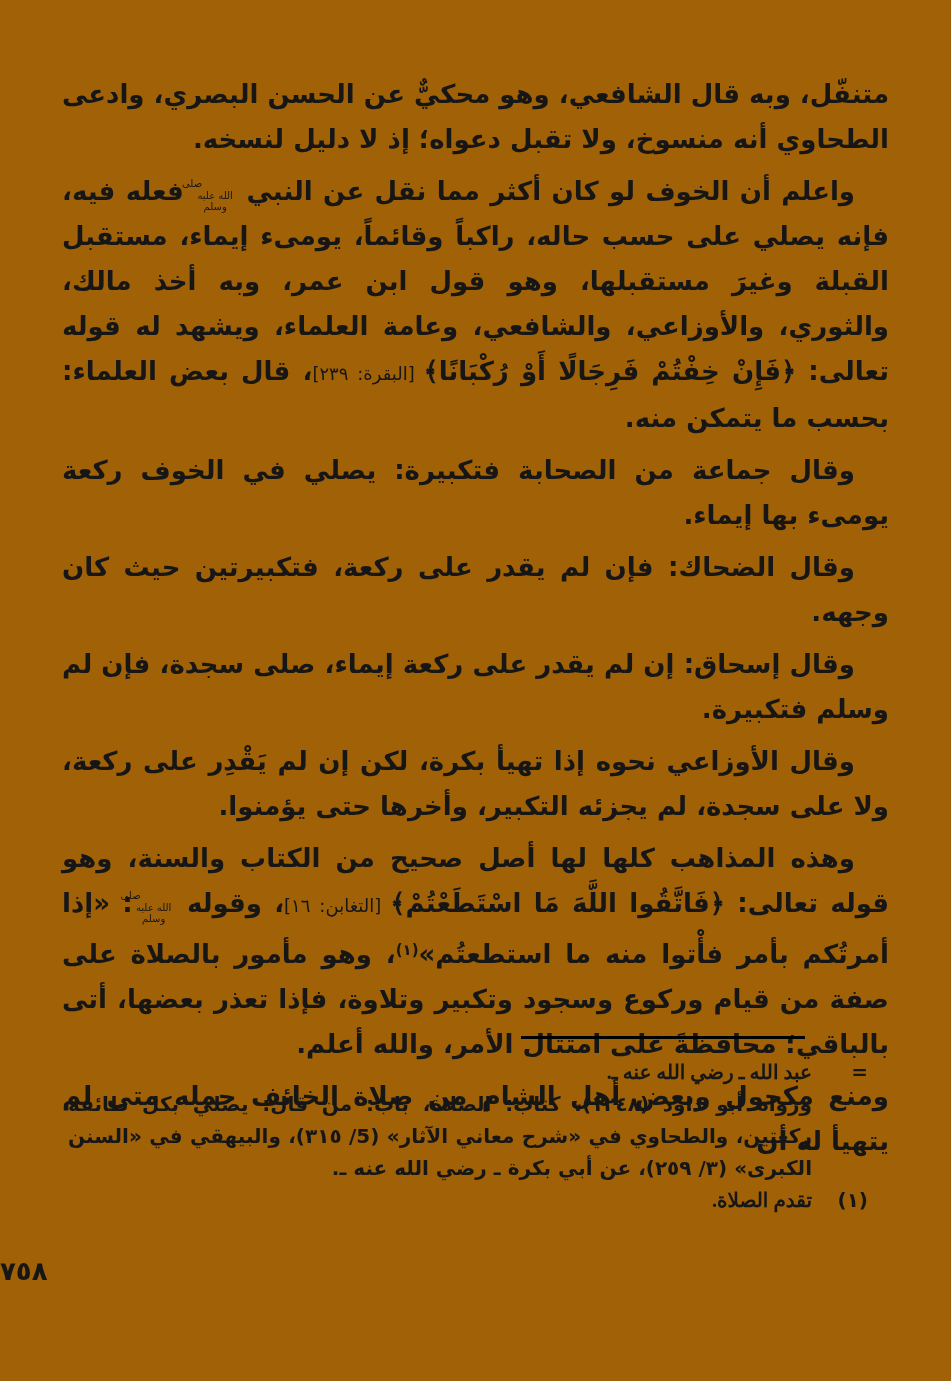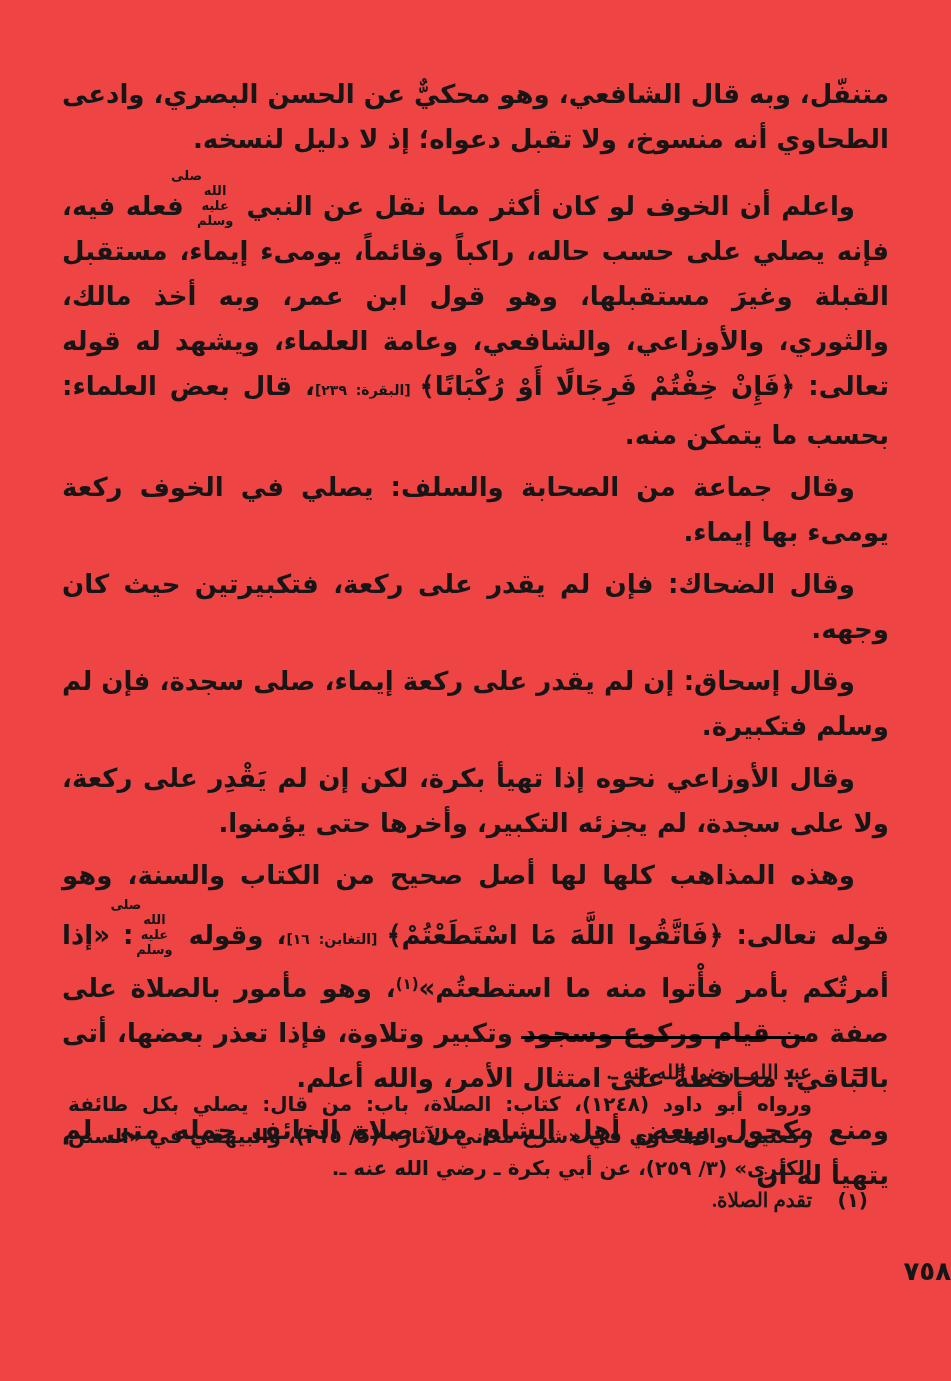--- a/index.html
+++ b/index.html
@@ -1,21 +1,21 @@
 <!DOCTYPE html>
 <html lang="ar"><head>
 <meta charset="utf-8">
 <style>
   html, body { margin: 0; padding: 0; background: #e8e8e8; }
   .page {
     position: relative;
     width: 951px;
     height: 1381px;
     margin: 0 auto;
-    background: #ef4444;
+    background: #a16207;
     color: #161616;
     font-family: "DejaVu Sans", sans-serif;
     overflow: hidden;
   }
   
   .body-text {
     position: absolute;
     top: 72px;
     right: 62px;
     left: 62px;
@@ -23,30 +23,30 @@
     text-align: justify;
     font-size: 26px;
     font-weight: 700;
     line-height: 45px;
     letter-spacing: 0;
   }
   .para { margin: 0 0 7px 0; }
   .para.indent { text-indent: 34px; }
   .seg-text { }
   .seg-quran { font-weight: 700; }
-  .seg-ref { font-size: 14px; font-weight: 700; }
+  .seg-ref { font-size: 18px; font-weight: 400; }
   .seg-fnref { font-size: 15px; vertical-align: 8px; }
   .seg-honorific {
     display: inline-block;
     width: 42px;
-    font-size: 13px;
+    font-size: 10px;
     line-height: 1.15;
     text-align: center;
     vertical-align: -10px;
-    font-weight: 700;
+    font-weight: 400;
   }
   
   .fn-sep {
     position: absolute;
     top: 1036px;
     right: 146px;
     width: 284px;
     height: 3px;
     background: #000;
   }
@@ -64,35 +64,35 @@
   .fn-row { display: flex; }
   .fn-num { flex: 0 0 56px; }
   .fn-text { flex: 1 1 auto; font-family: Liberation Serif, serif; }
   .fn-body { margin: 0; padding-right: 56px; }
   
   .page-number {
     position: absolute;
     top: 1256px;
     left: 0;
     right: 0;
-    text-align: right;
+    text-align: left;
     font-size: 26px;
     font-weight: 700;
     letter-spacing: 2px;
   }
 </style>
 </head>
 <body>
 
 <div class="page">
 
   <main class="body-text">
       <p class="para"><span class="seg-text">متنفّل، وبه قال الشافعي، وهو محكيٌّ عن الحسن البصري، وادعى الطحاوي أنه منسوخ، ولا تقبل دعواه؛ إذ لا دليل لنسخه.</span></p>
       <p class="para indent"><span class="seg-text">واعلم أن الخوف لو كان أكثر مما نقل عن النبي </span><span class="seg-honorific">صلى الله عليه وسلم</span><span class="seg-text"> فعله فيه، فإنه يصلي على حسب حاله، راكباً وقائماً، يومىء إيماء، مستقبل القبلة وغيرَ مستقبلها، وهو قول ابن عمر، وبه أخذ مالك، والثوري، والأوزاعي، والشافعي، وعامة العلماء، ويشهد له قوله تعالى: </span><span class="seg-quran">﴿فَإِنْ خِفْتُمْ فَرِجَالًا أَوْ رُكْبَانًا﴾</span><span class="seg-ref"> [البقرة: ٢٣٩]</span><span class="seg-text">، قال بعض العلماء: بحسب ما يتمكن منه.</span></p>
-      <p class="para indent"><span class="seg-text">وقال جماعة من الصحابة والسلف: يصلي في الخوف ركعة يومىء بها إيماء.</span></p>
+      <p class="para indent"><span class="seg-text">وقال جماعة من الصحابة فتكبيرة: يصلي في الخوف ركعة يومىء بها إيماء.</span></p>
       <p class="para indent"><span class="seg-text">وقال الضحاك: فإن لم يقدر على ركعة، فتكبيرتين حيث كان وجهه.</span></p>
       <p class="para indent"><span class="seg-text">وقال إسحاق: إن لم يقدر على ركعة إيماء، صلى سجدة، فإن لم وسلم فتكبيرة.</span></p>
       <p class="para indent"><span class="seg-text">وقال الأوزاعي نحوه إذا تهيأ بكرة، لكن إن لم يَقْدِر على ركعة، ولا على سجدة، لم يجزئه التكبير، وأخرها حتى يؤمنوا.</span></p>
       <p class="para indent"><span class="seg-text">وهذه المذاهب كلها لها أصل صحيح من الكتاب والسنة، وهو قوله تعالى: </span><span class="seg-quran">﴿فَاتَّقُوا اللَّهَ مَا اسْتَطَعْتُمْ﴾</span><span class="seg-ref"> [التغابن: ١٦]</span><span class="seg-text">، وقوله </span><span class="seg-honorific">صلى الله عليه وسلم</span><span class="seg-text">: «إذا أمرتُكم بأمر فأْتوا منه ما استطعتُم»</span><span class="seg-fnref">(١)</span><span class="seg-text">، وهو مأمور بالصلاة على صفة من قيام وركوع وسجود وتكبير وتلاوة، فإذا تعذر بعضها، أتى بالباقي؛ محافظةً على امتثال الأمر، والله أعلم.</span></p>
       <p class="para"><span class="seg-text">ومنع مكحول وبعض أهل الشام من صلاة الخائف جمله متى لم يتهيأ له أن</span></p>
     </main>
 
   <div class="fn-sep"></div>
 
   <footer class="footnotes">

